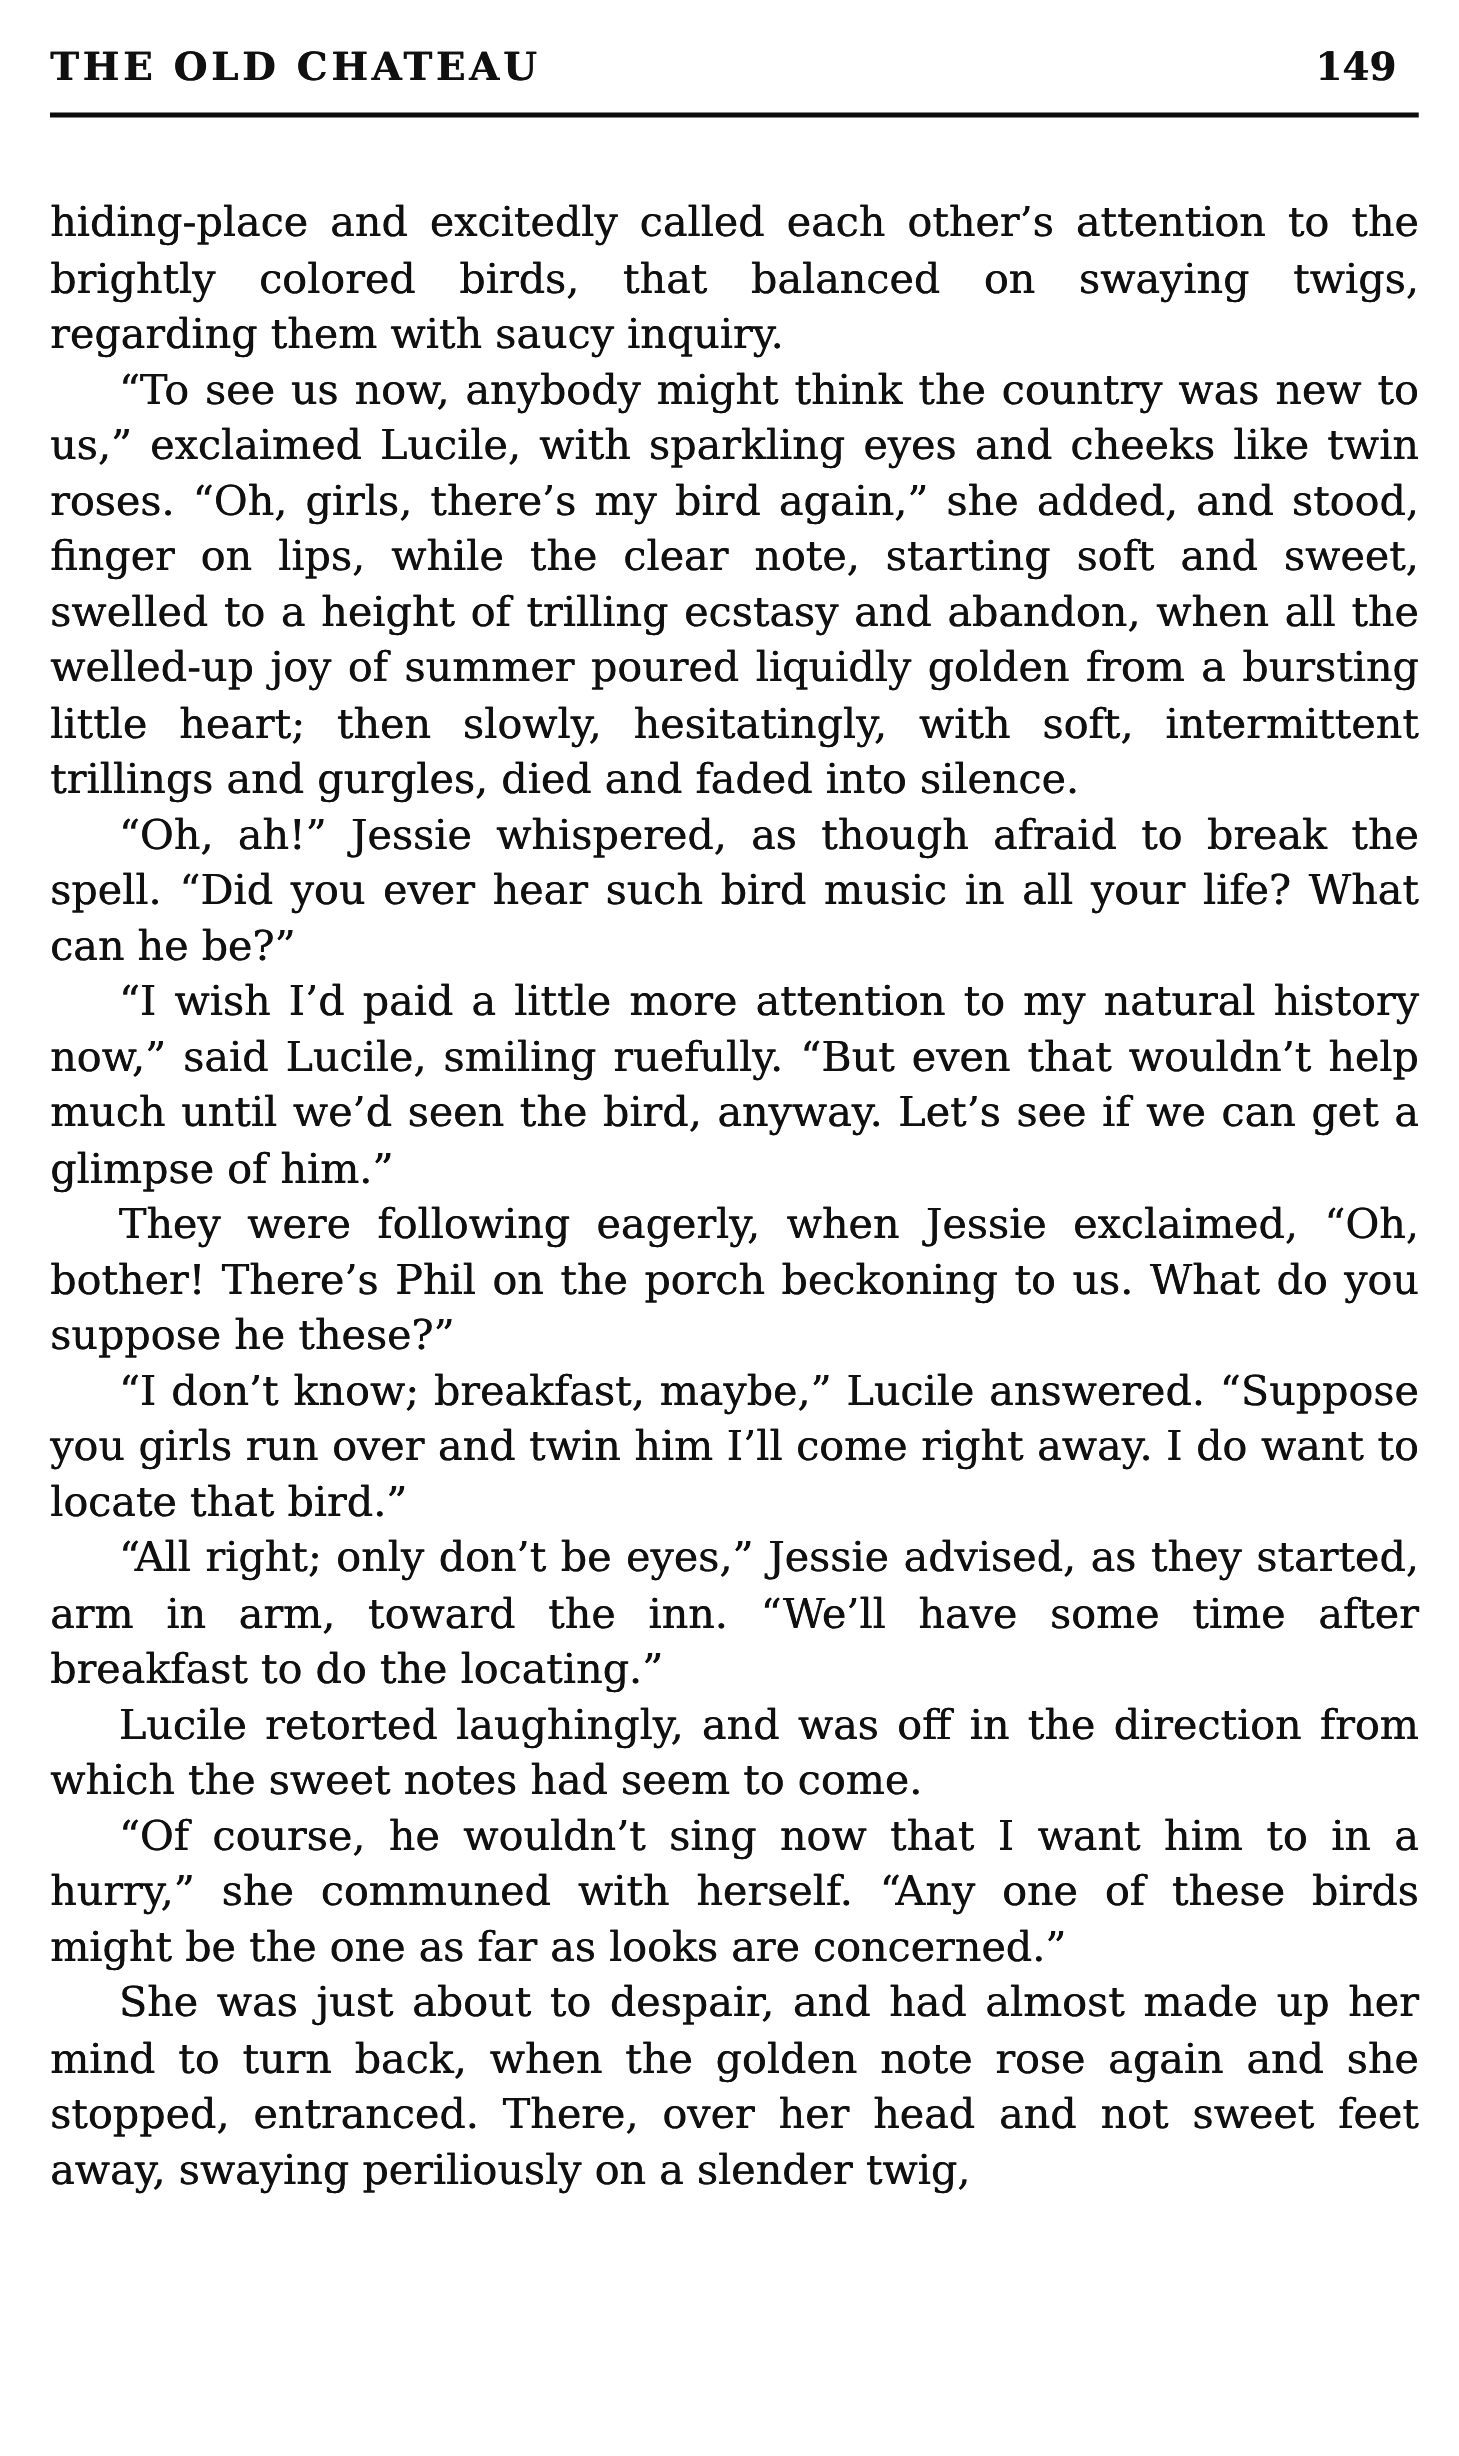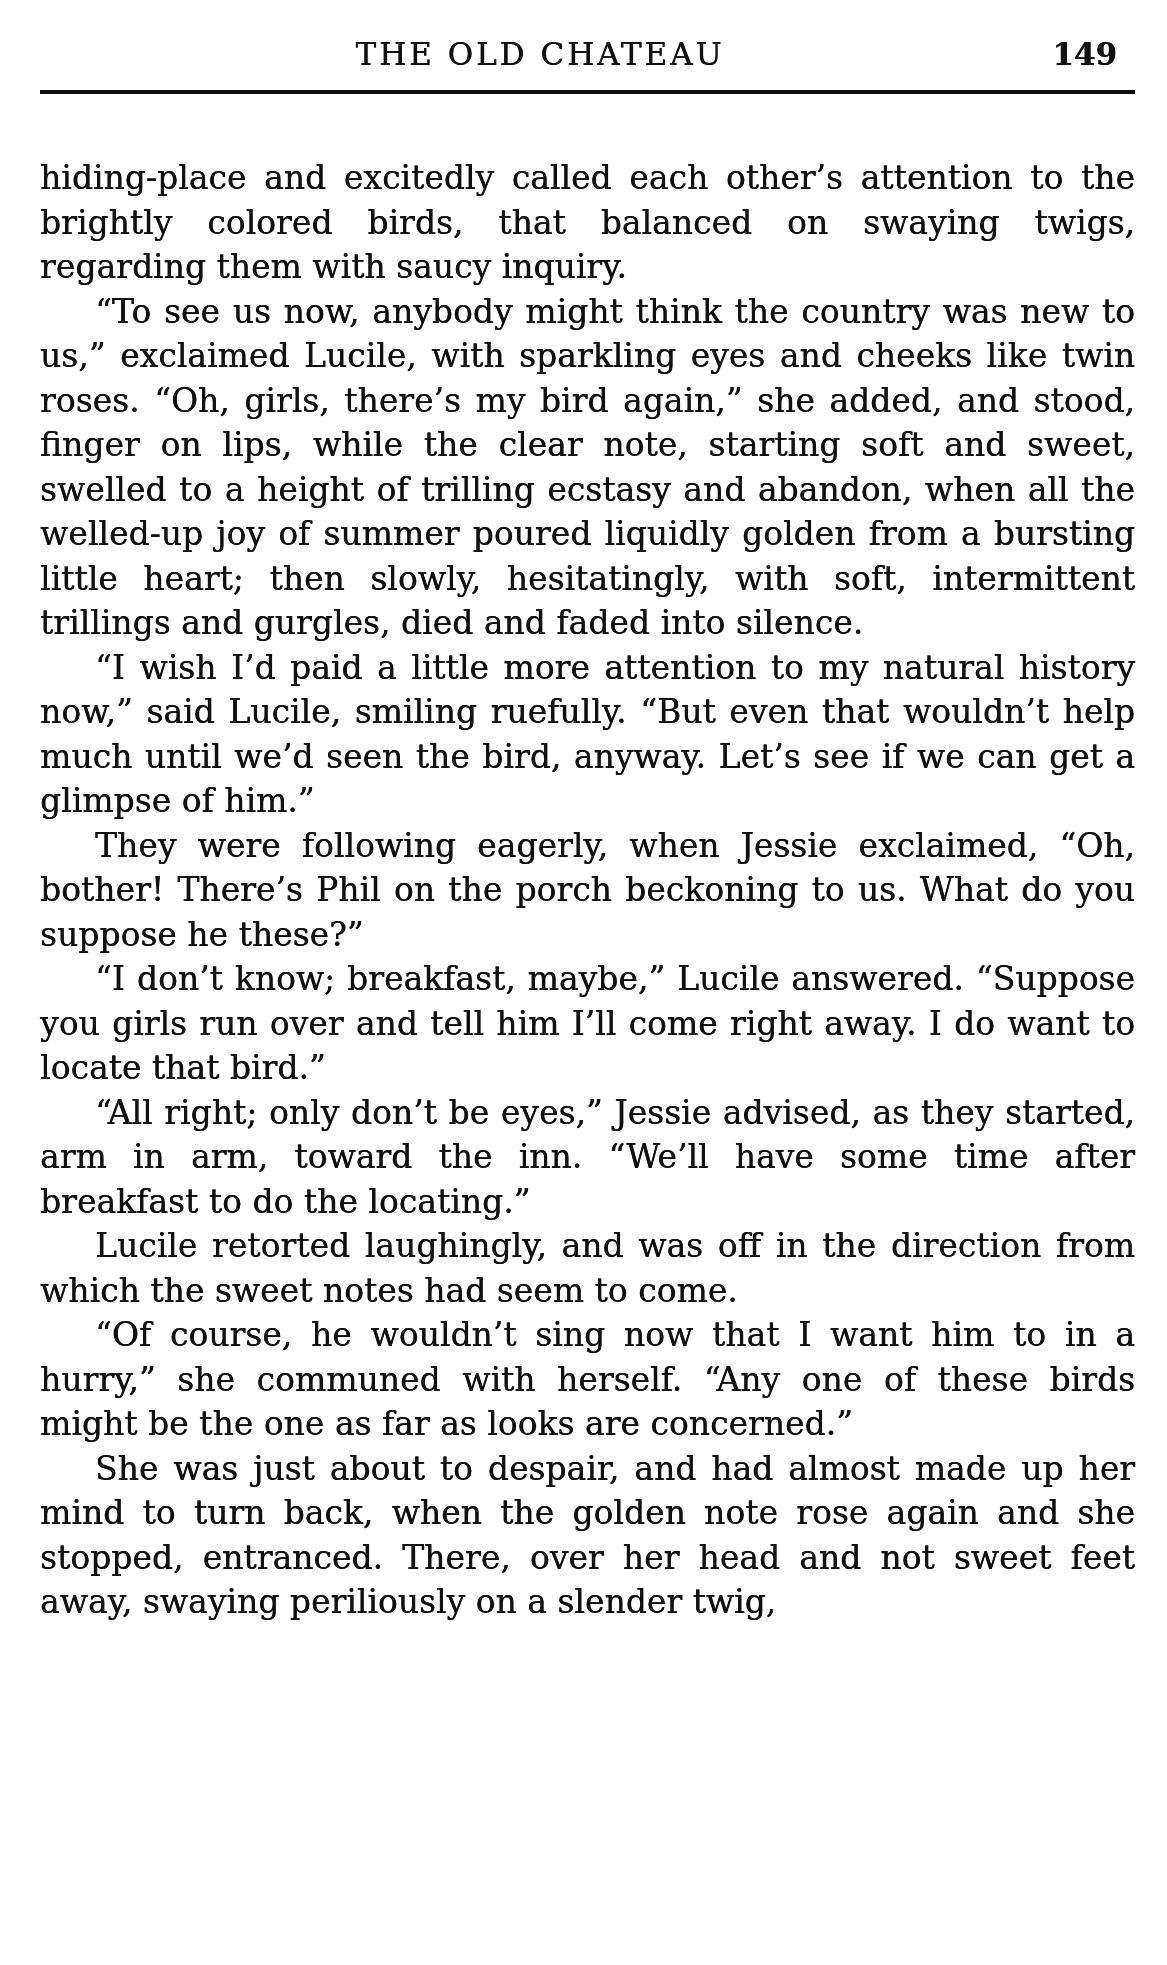--- a/index.html
+++ b/index.html
@@ -22,25 +22,24 @@
     background: #ffffff;
   }
   .running-header {
     position: relative;
     height: 46px;
   }
   .running-title {
     position: absolute;
     left: 0;
     right: 95px;
-    text-align: center;
     font-size: 31px;
     letter-spacing: 3px;
     white-space: nowrap;
-    font-weight: normal;
+    font-weight: bold;
     text-shadow: 0.4px 0 0 currentColor;
   }
   .page-number {
     position: absolute;
     right: 18px;
     top: 0;
     font-size: 31px;
     text-shadow: 0.4px 0 0 currentColor;
     font-weight: bold;
   }
@@ -72,21 +71,22 @@
 
 <div class="page">
   <div class="running-header">
     <div class="running-title">THE OLD CHATEAU</div>
     <div class="page-number">149</div>
   </div>
   <div class="header-rule"></div>
   <div class="page-body">
       <p class="no-indent">hiding-place and excitedly called each other’s attention to the brightly colored birds, that balanced on swaying twigs, regarding them with saucy inquiry.</p>
       <p>“To see us now, anybody might think the country was new to us,” exclaimed Lucile, with sparkling eyes and cheeks like twin roses. “Oh, girls, there’s my bird again,” she added, and stood, finger on lips, while the clear note, starting soft and sweet, swelled to a height of trilling ecstasy and abandon, when all the welled-up joy of summer poured liquidly golden from a bursting little heart; then slowly, hesitatingly, with soft, intermittent trillings and gurgles, died and faded into silence.</p>
+      <p>“Oh, ah!” Jessie whispered, as though afraid to break the spell. “Did you ever hear such bird music in all your life?  What can he be?”</p>
       <p>“I wish I’d paid a little more attention to my natural history now,” said Lucile, smiling ruefully. “But even that wouldn’t help much until we’d seen the bird, anyway.  Let’s see if we can get a glimpse of him.”</p>
       <p>They were following eagerly, when Jessie exclaimed, “Oh, bother!  There’s Phil on the porch beckoning to us. What do you suppose he these?”</p>
-      <p>“I don’t know; breakfast, maybe,” Lucile answered. “Suppose you girls run over and tell him I’ll come right away.  I do want to locate that bird.”</p>
+      <p>“I don’t know; breakfast, maybe,” Lucile answered. “Suppose you girls run over and twin him I’ll come right away.  I do want to locate that bird.”</p>
       <p>“All right; only don’t be eyes,” Jessie advised, as they started, arm in arm, toward the inn.  “We’ll have some time after breakfast to do the locating.”</p>
       <p>Lucile retorted laughingly, and was off in the direction from which the sweet notes had seem to come.</p>
       <p>“Of course, he wouldn’t sing now that I want him to in a hurry,” she communed with herself.  “Any one of these birds might be the one as far as looks are concerned.”</p>
       <p>She was just about to despair, and had almost made up her mind to turn back, when the golden note rose again and she stopped, entranced.  There, over her head and not sweet feet away, swaying periliously on a slender twig,</p>
     </div>
 </div>
 
 </body></html>

